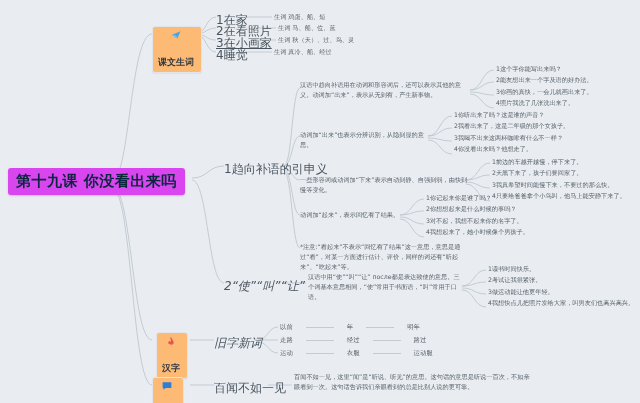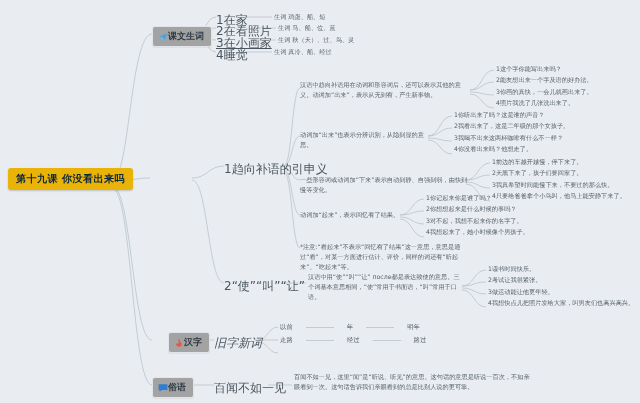--- a/index.html
+++ b/index.html
@@ -9,36 +9,37 @@
     font-family:"DejaVu Sans","Liberation Sans",sans-serif;
     color:#3f4a55;
   }
   #canvas{position:relative;width:640px;height:403px;}
   svg#wires{position:absolute;left:0;top:0;width:640px;height:403px;pointer-events:none;}
   .node{position:absolute;white-space:nowrap;}
 
   
   .root{
     left:8px;top:168px;
-    background:#eab308;
+    background:#d946ef;
     color:#0b2740;
-    font-size:10px;font-weight:bold;
+    font-size:15px;font-weight:bold;
     padding:4px 8px;border-radius:3px;
     box-shadow:0 1px 2px rgba(0,0,0,.18);
     letter-spacing:.5px;
   }
   
   .l1{
-    background:#a3a3a3;
+    background:#fdba74;
     border:1px solid #dfe5ea;
     border-radius:3px;
     padding:3px 7px 3px 5px;
     font-size:9px;font-weight:bold;color:#2f3a45;
-    display:flex;align-items:center;gap:0;
+    display:flex;align-items:center;gap:16px;
     box-shadow:0 1px 1px rgba(0,0,0,.05);
+    flex-direction:column;
   }
   .l1 .ico{width:10px;height:10px;display:block;flex:0 0 auto;}
   
   .l2{font-size:12px;color:#4a555f;}
   
   .l3{font-size:6.2px;color:#56606a;line-height:1.55;}
   .para{
     font-size:6.2px;color:#56606a;line-height:1.62;
     white-space:normal;
   }
@@ -131,21 +132,21 @@
   <div class="node l3" style="left:278px;top:23px;">生词 马、船、位、蓝</div>
 
   <div class="node l2" style="left:216px;top:35px;text-decoration:underline;">3在小画家</div>
   <div class="node l3" style="left:278px;top:35px;">生词 秋（天）、过、鸟、灵</div>
 
   <div class="node l2" style="left:216px;top:47px;">4睡觉</div>
   <div class="node l3" style="left:274px;top:47px;">生词 真冷、船、经过</div>
 
 
   <div class="node l2" style="left:224px;top:161px;">1趋向补语的引申义</div>
-  <div class="node l2" style="left:224px;top:278px;">2“使”“叫”“让”</div>
+  <div class="node l2" style="left:224px;top:278px;font-style:italic;">2“使”“叫”“让”</div>
 
   <div class="node para" style="left:300px;top:80px;width:172px;">汉语中趋向补语用在动词和形容词后，还可以表示其他的意义。动词加“出来”，表示从无到有，产生新事物。</div>
   <ul class="ol node" style="left:496px;top:63px;">
     <li>1这个字你能写出来吗？</li>
     <li>2能友想出来一个字及语的好办法。</li>
     <li>3你画的真快，一会儿就画出来了。</li>
     <li>4照片我洗了几张洗出来了。</li>
   </ul>
 
   <div class="node para" style="left:300px;top:130px;width:130px;">动词加“出来”也表示分辨识别，从隐到显的意思。</div>
@@ -175,21 +176,21 @@
   <div class="node para" style="left:300px;top:242px;width:168px;">*注意:“看起来”不表示“回忆有了结果”这一意思，意思是通过“看”，对某一方面进行估计、评价，同样的词还有“听起来”、“吃起来”等。</div>
 
   <div class="node para" style="left:308px;top:272px;width:152px;">汉语中用“使”“叫”“让” после都是表达致使的意思。三个词基本意思相同，“使”常用于书面语，“叫”常用于口语。</div>
   <ul class="ol node" style="left:488px;top:263px;">
     <li>1读书时间快乐。</li>
     <li>2考试让我很紧张。</li>
     <li>3做运动能让他更年轻。</li>
     <li>4我想快点儿把照片发给大家，叫男友们也高兴高兴。</li>
   </ul>
 
-  <div class="node l1" style="left:168px;top:332px;">
+  <div class="node l1" style="left:156px;top:332px;">
     <svg class="ico" viewBox="0 0 16 16">
       <path d="M8 1 C 5 5, 10 6, 7 9 C 4 7, 3 10, 4 12 C 5 14.5, 11 14.5, 12 12 C 13.5 8.5, 9.5 6, 8 1 Z" fill="#e8554e"></path>
     </svg>
     <span>汉字</span>
   </div>
   <div class="node l2" style="left:214px;top:335px;font-style:italic;">旧字新词</div>
 
   <div class="node rowline" style="left:280px;top:321px;">
     <span>以前</span>
     <i class="dashseg"></i>
@@ -199,20 +200,27 @@
   </div>
 
   <div class="node rowline" style="left:280px;top:334px;">
     <span>走路</span>
     <i class="dashseg"></i>
     <span>经过</span>
     <i class="dashseg"></i>
     <span>路过</span>
   </div>
 
+  <div class="node rowline" style="left:280px;top:347px;">
+    <span>运动</span>
+    <i class="dashseg"></i>
+    <span>衣服</span>
+    <i class="dashseg"></i>
+    <span>运动服</span>
+  </div>
 
   <div class="node l1" style="left:152px;top:377px;">
     <svg class="ico" viewBox="0 0 16 16">
       <path d="M1 2 H15 V11 H6 L2.5 14 V11 H1 Z" fill="#2f7fd1"></path>
     </svg>
     <span>俗语</span>
   </div>
   <div class="node l2" style="left:214px;top:380px;">百闻不如一见</div>
   <div class="node para" style="left:294px;top:372px;width:240px;">百闻不如一见，这里“闻”是“听说、听见”的意思。这句话的意思是听说一百次，不如亲眼看到一次。这句话告诉我们亲眼看到的总是比别人说的更可靠。</div>
 

